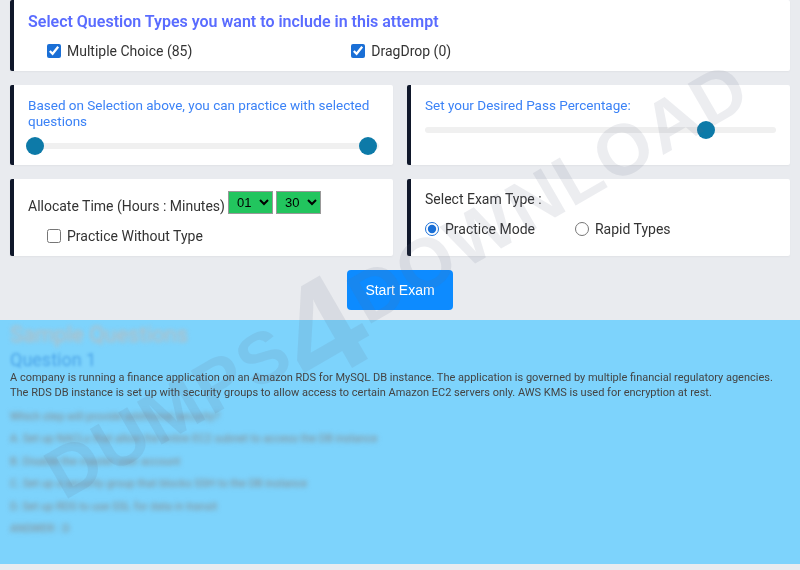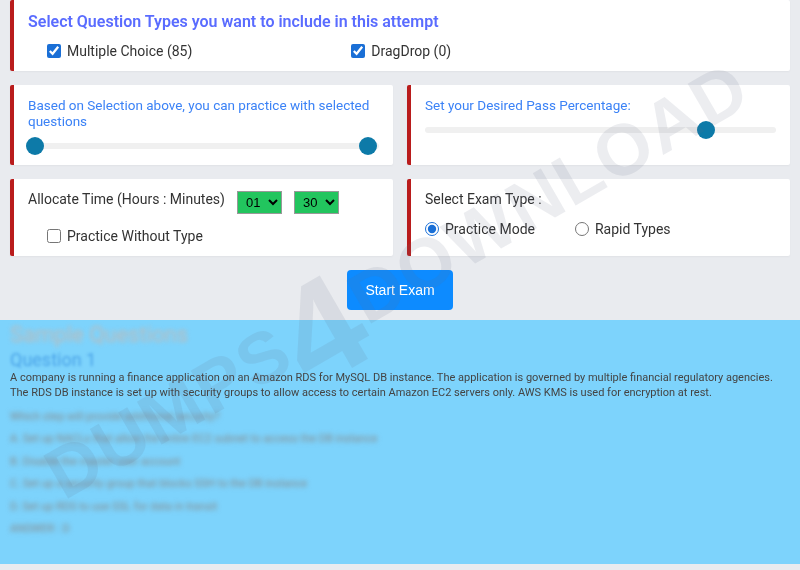--- a/index.html
+++ b/index.html
@@ -27,21 +27,21 @@
     z-index: 5;
     font-family: Arial, sans-serif;
   }
   .watermark .four {
     font-size: 140px;
     vertical-align: middle;
     font-weight: 700;
   }
   .card {
     background: #fff;
-    border-left: 4px solid #b91c1c;
+    border-left: 4px solid #0f172a;
     margin: 0 10px 14px 10px;
     padding: 12px 14px;
     border-radius: 2px;
     box-shadow: 0 1px 2px rgba(0,0,0,0.04);
   }
   .card-title {
     color: #5a6cff;
     font-weight: 600;
     font-size: 16px;
     margin-bottom: 12px;
@@ -79,22 +79,22 @@
     position: absolute;
     top: 50%;
     width: 18px;
     height: 18px;
     background: #0d7aa8;
     border-radius: 50%;
     transform: translate(-50%, -50%);
   }
   .time-row {
     display: flex;
-    align-items: flex-start;
-    gap: 12px;
+    align-items: flex-end;
+    gap: 3px;
     margin-bottom: 14px;
   }
   select {
     padding: 2px 4px;
     font-size: 13px;
     border: 1px solid #999;
     background: #22c55e;
   }
   .radio-row {
     display: flex;

